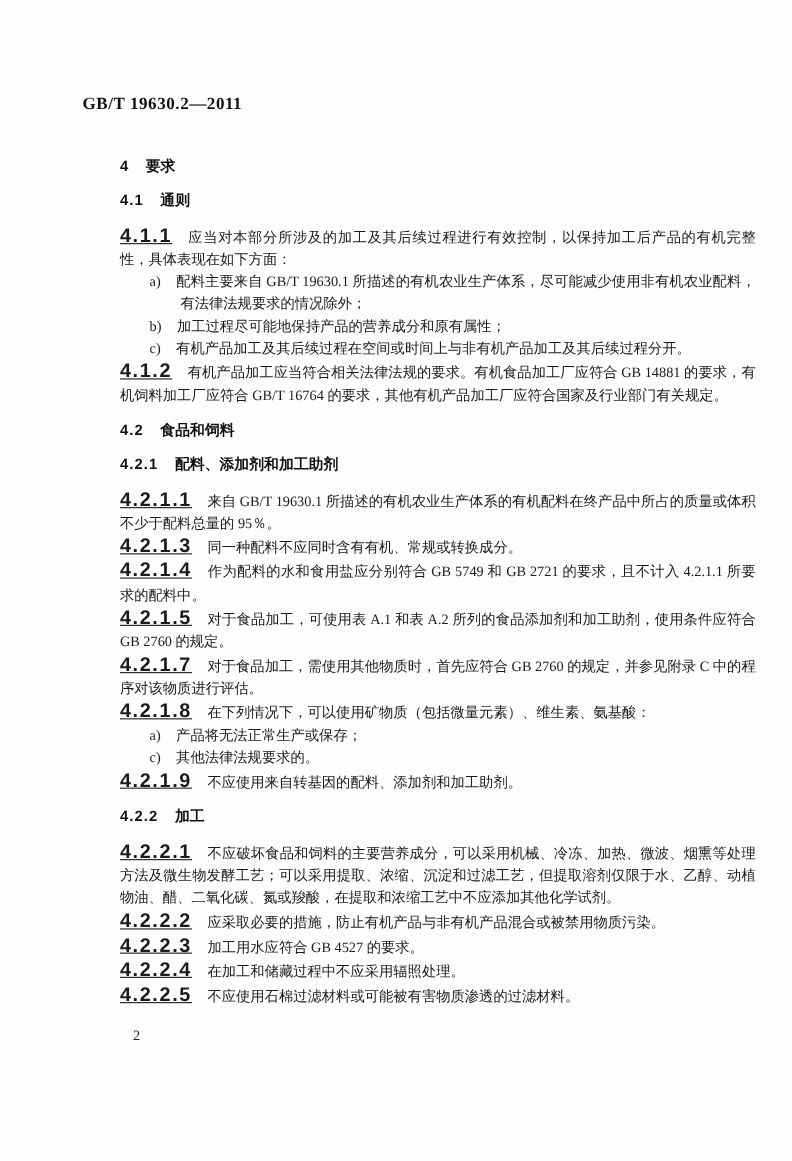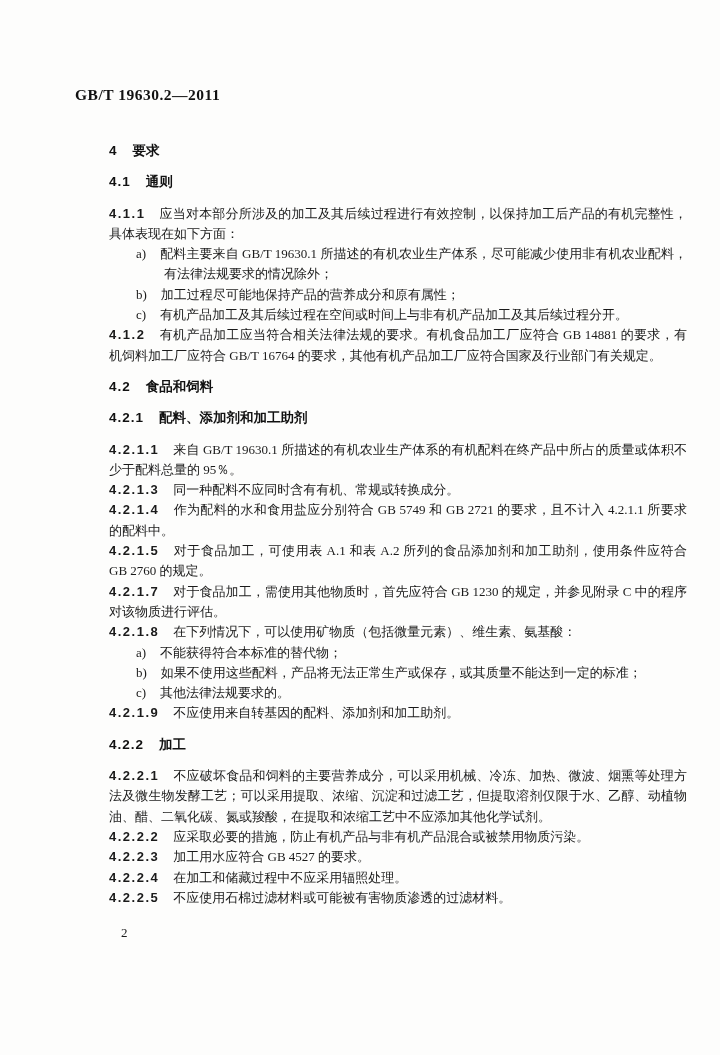--- a/index.html
+++ b/index.html
@@ -41,24 +41,25 @@
     color: #111;
   }
   .sec-h .h-num {
     margin-right: 15px;
     letter-spacing: 1px;
   }
   .para { margin: 0; }
   .para .c-num {
     font-family: "Liberation Sans", "DejaVu Sans", sans-serif;
     font-weight: bold;
-    font-size: 13px;
+    font-size: 18px;
     letter-spacing: 1.5px;
     margin-right: 14px;
     white-space: nowrap;
+    text-decoration: underline;
   }
   .item {
     margin: 0;
     padding-left: 55px;
     text-indent: -28px;
   }
   .item .marker {
     margin-right: 14px;
   }
   .page-num {
@@ -90,25 +91,24 @@
     <p class="para"><span class="c-num">4.1.2</span><span>有机产品加工应当符合相关法律法规的要求。有机食品加工厂应符合 GB 14881 的要求，有机饲料加工厂应符合 GB/T 16764 的要求，其他有机产品加工厂应符合国家及行业部门有关规定。</span></p>
 
     <div class="sec-h"><span class="h-num">4.2</span><span>食品和饲料</span></div>
 
     <div class="sec-h"><span class="h-num">4.2.1</span><span>配料、添加剂和加工助剂</span></div>
 
     <p class="para"><span class="c-num">4.2.1.1</span><span>来自 GB/T 19630.1 所描述的有机农业生产体系的有机配料在终产品中所占的质量或体积不少于配料总量的 95％。</span></p>
     <p class="para"><span class="c-num">4.2.1.3</span><span>同一种配料不应同时含有有机、常规或转换成分。</span></p>
     <p class="para"><span class="c-num">4.2.1.4</span><span>作为配料的水和食用盐应分别符合 GB 5749 和 GB 2721 的要求，且不计入 4.2.1.1 所要求的配料中。</span></p>
     <p class="para"><span class="c-num">4.2.1.5</span><span>对于食品加工，可使用表 A.1 和表 A.2 所列的食品添加剂和加工助剂，使用条件应符合 GB 2760 的规定。</span></p>
-    <p class="para"><span class="c-num">4.2.1.7</span><span>对于食品加工，需使用其他物质时，首先应符合 GB 1230 的规定，并参见附录 C 中的程序对该物质进行评估。</span></p>
+    <p class="para"><span class="c-num">4.2.1.7</span><span>对于食品加工，需使用其他物质时，首先应符合 GB 2760 的规定，并参见附录 C 中的程序对该物质进行评估。</span></p>
     <p class="para"><span class="c-num">4.2.1.8</span><span>在下列情况下，可以使用矿物质（包括微量元素）、维生素、氨基酸：</span></p>
 
-    <p class="item"><span class="marker">a)</span><span>不能获得符合本标准的替代物；</span></p>
-    <p class="item"><span class="marker">b)</span><span>如果不使用这些配料，产品将无法正常生产或保存，或其质量不能达到一定的标准；</span></p>
+    <p class="item"><span class="marker">a)</span><span>产品将无法正常生产或保存；</span></p>
     <p class="item"><span class="marker">c)</span><span>其他法律法规要求的。</span></p>
 
     <p class="para"><span class="c-num">4.2.1.9</span><span>不应使用来自转基因的配料、添加剂和加工助剂。</span></p>
 
     <div class="sec-h"><span class="h-num">4.2.2</span><span>加工</span></div>
 
     <p class="para"><span class="c-num">4.2.2.1</span><span>不应破坏食品和饲料的主要营养成分，可以采用机械、冷冻、加热、微波、烟熏等处理方法及微生物发酵工艺；可以采用提取、浓缩、沉淀和过滤工艺，但提取溶剂仅限于水、乙醇、动植物油、醋、二氧化碳、氮或羧酸，在提取和浓缩工艺中不应添加其他化学试剂。</span></p>
     <p class="para"><span class="c-num">4.2.2.2</span><span>应采取必要的措施，防止有机产品与非有机产品混合或被禁用物质污染。</span></p>
     <p class="para"><span class="c-num">4.2.2.3</span><span>加工用水应符合 GB 4527 的要求。</span></p>
     <p class="para"><span class="c-num">4.2.2.4</span><span>在加工和储藏过程中不应采用辐照处理。</span></p>

